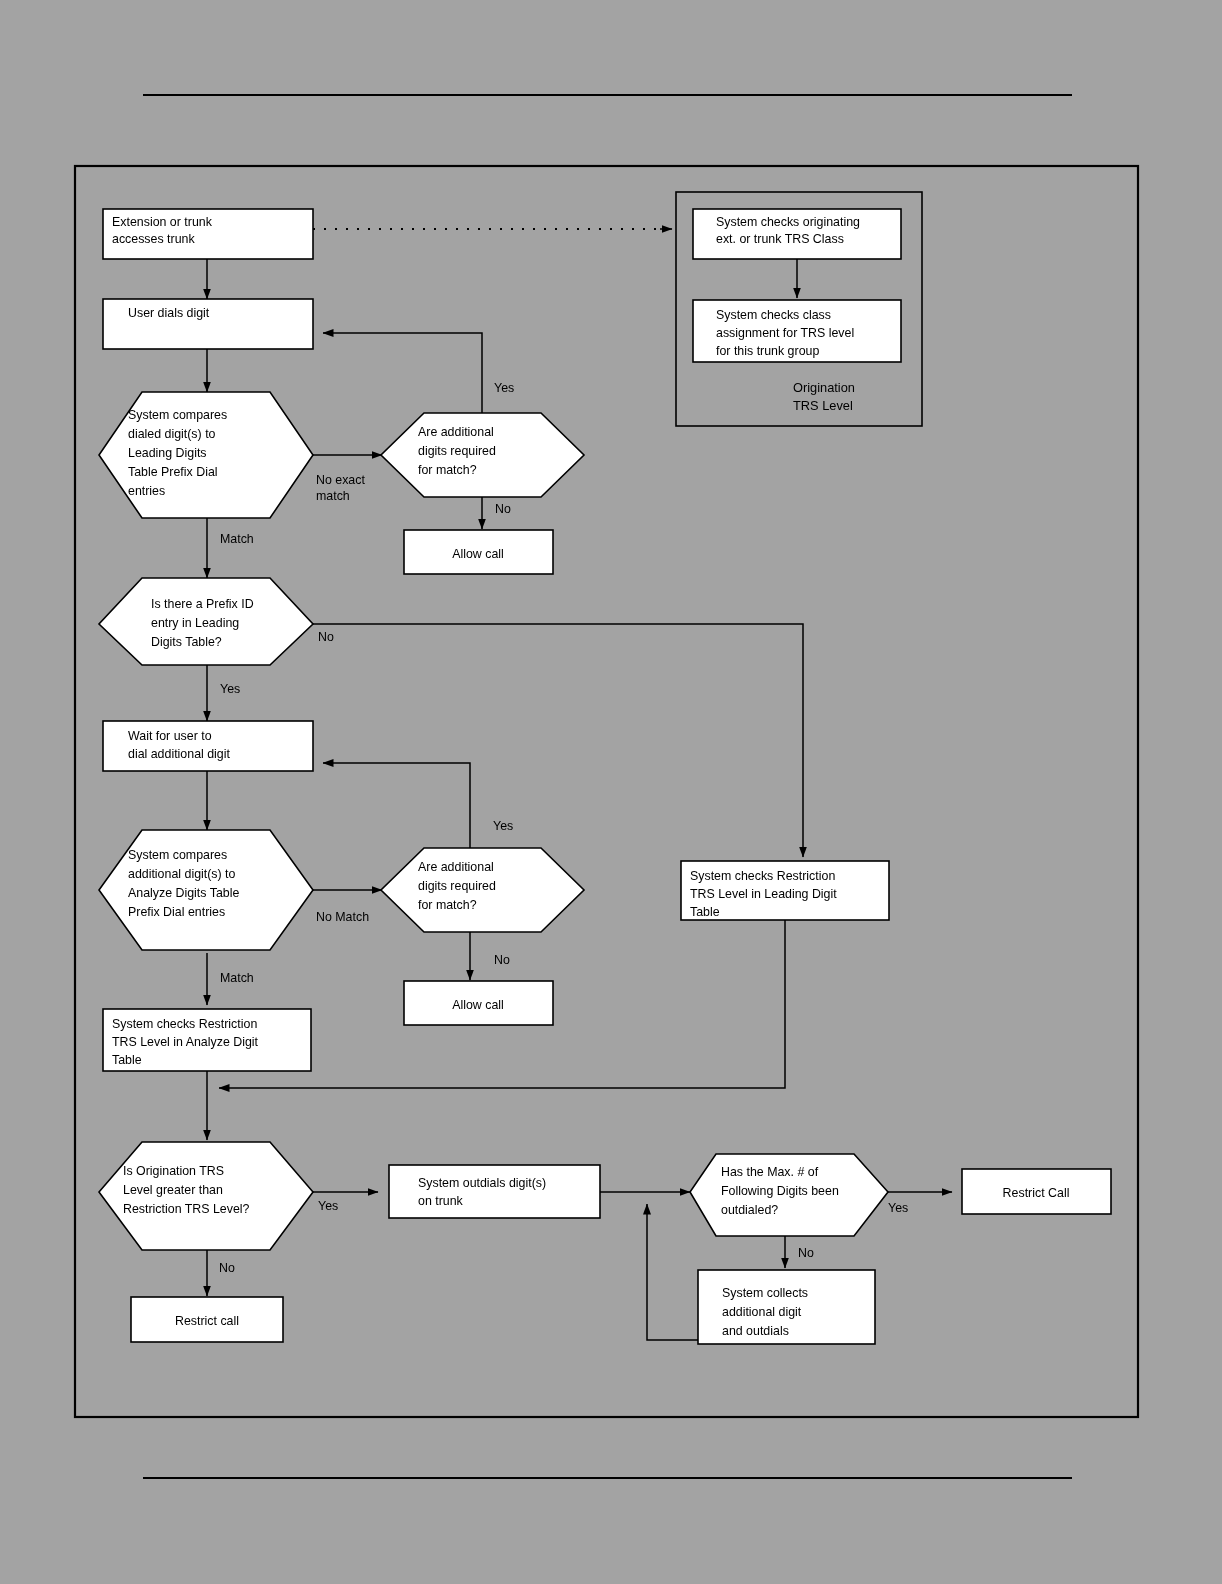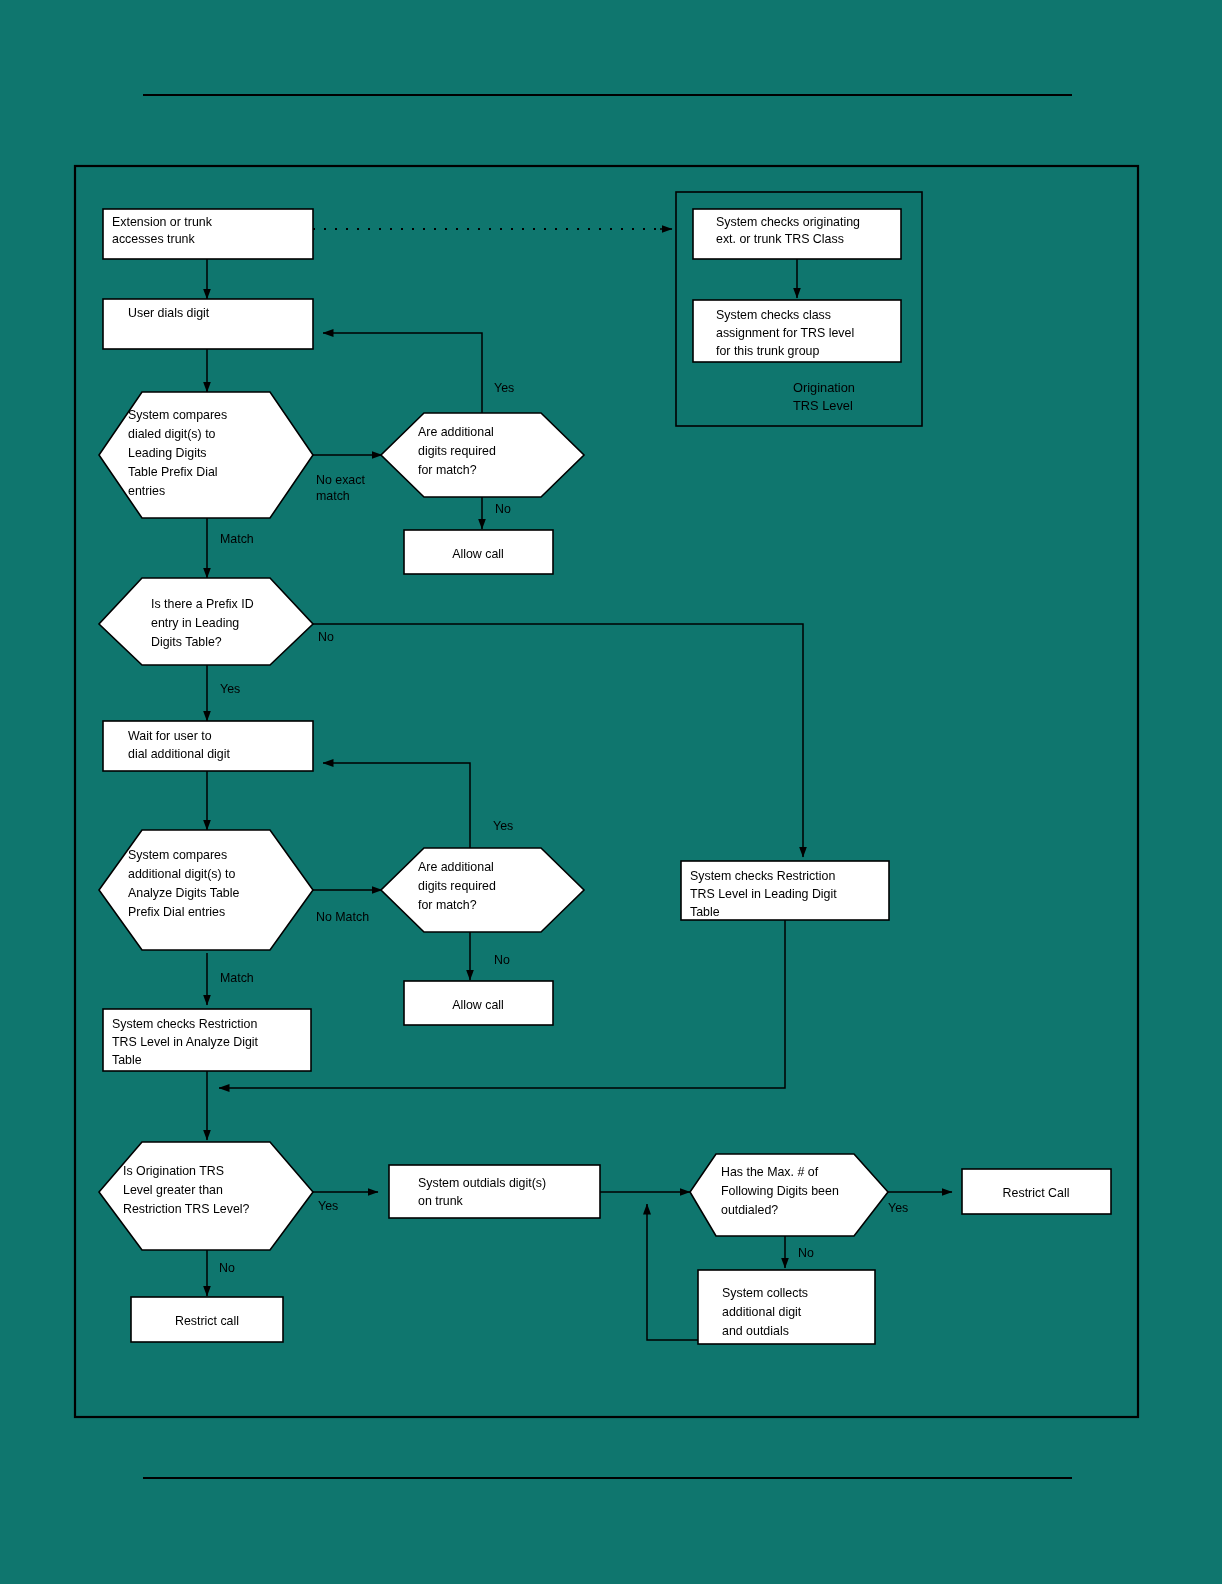--- a/index.html
+++ b/index.html
@@ -12,21 +12,21 @@
     height: 1584px;
     font-family: "Liberation Sans", sans-serif;
     position: relative;
     overflow: hidden;
   }
   #page {
     position: absolute;
     left: 0; top: 0;
     width: 1222px;
     height: 1584px;
-    background: #0f766e;
+    background: #a3a3a3;
   }
   svg.canvas {
     position: absolute;
     left: 0; top: 0;
     width: 1222px;
     height: 1584px;
   }
   .node-rect {
     fill: #ffffff;
     stroke: #000000;

